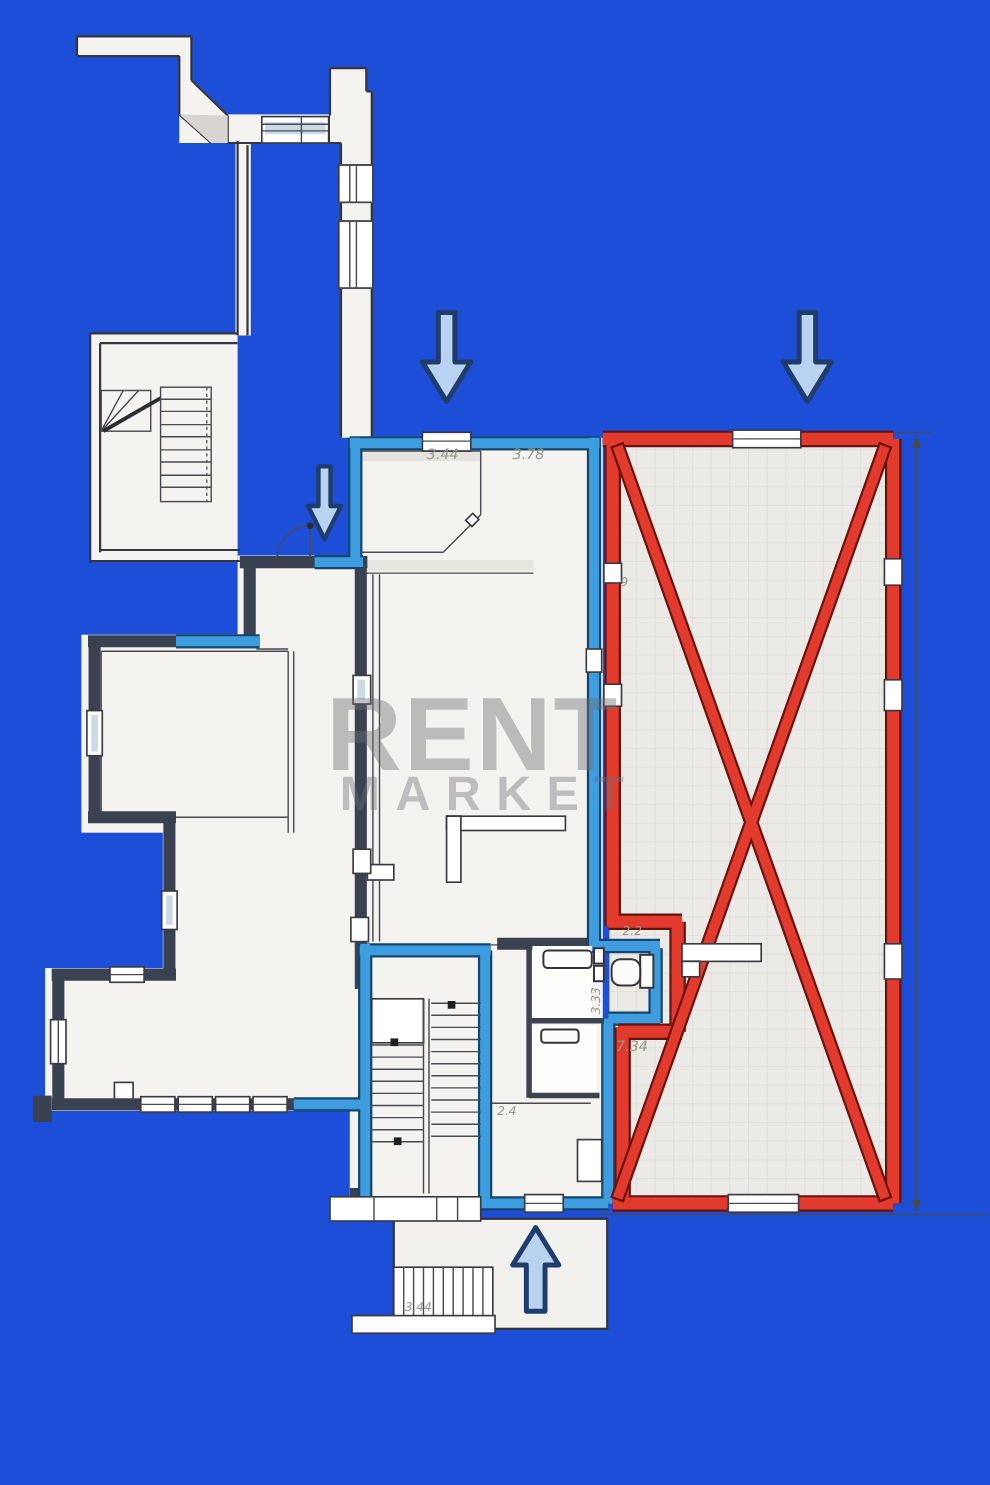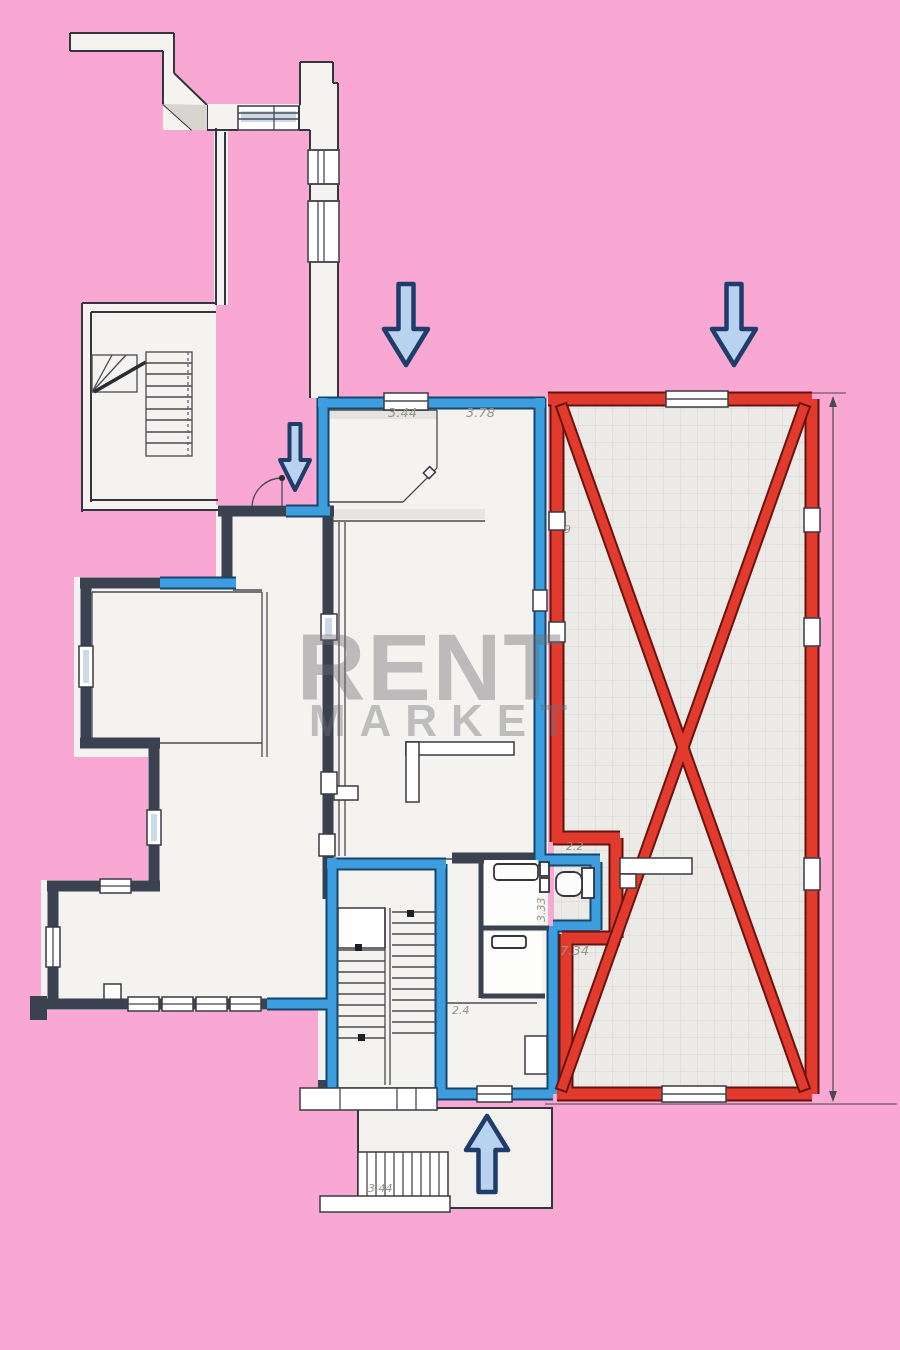--- a/index.html
+++ b/index.html
@@ -1,16 +1,16 @@
 <!DOCTYPE html>
 <html><head>
 <meta charset="utf-8">
 <style>
   html,body{margin:0;padding:0;background:#ffffff;}
-  .page{width:900px;height:1350px;position:relative;background:#f9a8d4;overflow:hidden;}
+  .page{width:900px;height:1350px;position:relative;background:#1d4ed8;overflow:hidden;}
   svg{display:block;}
   .thin{stroke:#34353d;stroke-width:2;fill:none;}
   .thin1{stroke:#4a4b52;stroke-width:1.3;fill:none;}
   .beige{fill:#f5f3ef;stroke:none;}
   .white{fill:#fdfdfc;}
   .winbox{fill:#ffffff;stroke:#3a3b42;stroke-width:1.5;}
   .pane{fill:#ccd9e6;stroke:none;}
   .fix{fill:#fcfcfb;stroke:#33343c;stroke-width:1.8;}
   .lbl{font:italic 13px "DejaVu Sans", sans-serif;fill:#97948a;}
   .lbl-sm{font:italic 11px "DejaVu Sans", sans-serif;fill:#97948a;}

